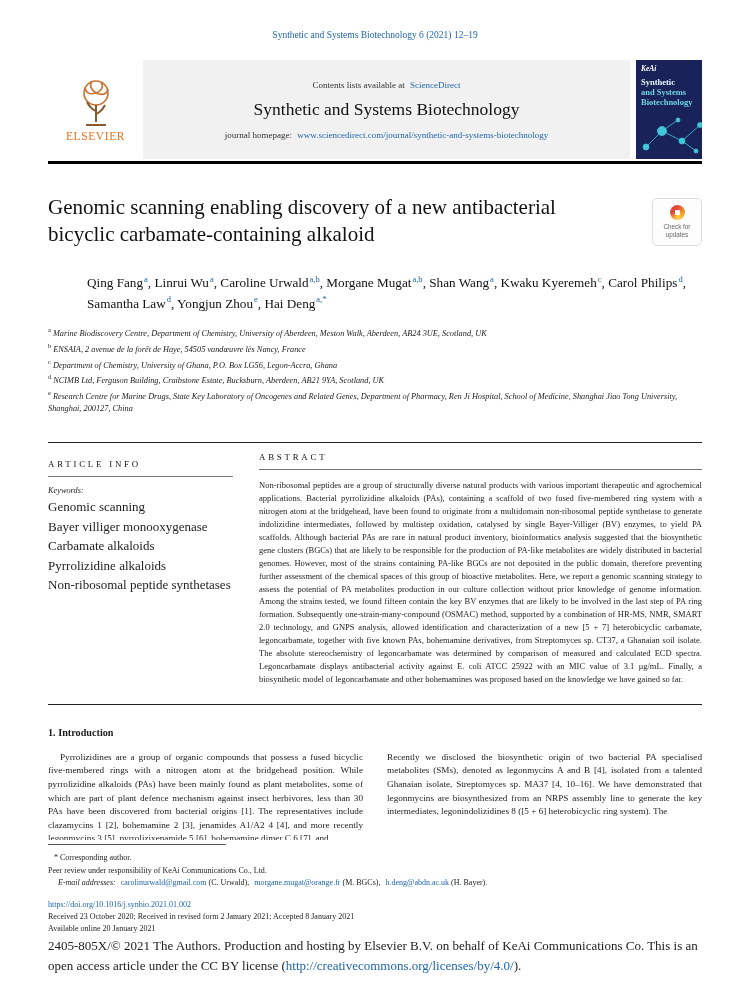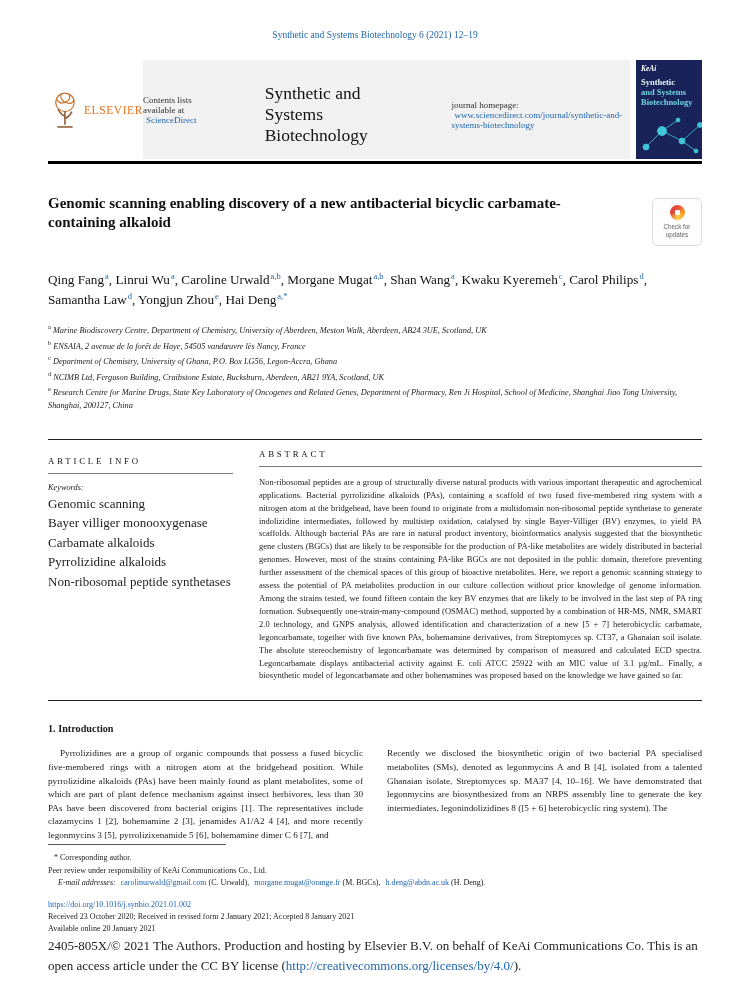--- a/index.html
+++ b/index.html
@@ -6,44 +6,44 @@
   html,body { background:#ffffff; }
   body { width:750px; height:1000px; font-family:"Liberation Serif", serif; color:#1d1d1d; }
   a { text-decoration:none; color:#2166ac; }
 
   .page { position:relative; width:750px; height:1000px; overflow:hidden; padding:30px 48px 0; }
 
   .top-ref { text-align:center; font-size:9.5px; }
 
   .header { margin-top:20px; display:flex; height:99px; }
   .header-main { flex:1; background:#f1f1f1; display:flex; align-items:stretch; }
-  .elsevier-box { width:95px; background:#ffffff; display:flex; flex-direction:row; align-items:center; justify-content:center; gap:2px; padding:4px 0; }
+  .elsevier-box { width:95px; background:#ffffff; display:flex; flex-direction:column; align-items:center; justify-content:center; gap:2px; padding:4px 0; }
   .elsevier-text { font-size:11.5px; color:#e9711c; letter-spacing:0.6px; }
-  .header-center { flex:1; display:flex; flex-direction:row; align-items:center; justify-content:center;gap:40px; }
+  .header-center { flex:1; display:flex; flex-direction:column; align-items:center; justify-content:center; }
   .contents { font-size:9px; color:#333; }
   .jtitle { font-size:17.5px; margin-top:9px; color:#111; }
   .homepage { font-size:9px; margin-top:10px; color:#333; }
   .ml2 { margin-left:3px; }
 
   .cover { width:66px; margin-left:6px; background:#19235a; position:relative; color:#fff; overflow:hidden; }
   .cover-brand { position:absolute; top:4px; left:5px; font-size:7.5px; font-style:italic; font-weight:bold; }
   .cover-title { position:absolute; top:17px; left:5px; font-size:8.5px; font-weight:bold; line-height:1.2; color:#e8f7fa;font-family:Liberation Serif, serif; }
   .cover-title .t2 { color:#6fd3e0; }
   .cover-dots { position:absolute; bottom:2px; left:2px; }
 
   .thick-rule { height:2.5px; background:#000; margin-top:2px; }
 
   .title-row { display:flex; margin-top:30px; }
-  h1.title { font-weight:bold; font-size:15px; line-height:1.32; width:555px; color:#111; }
+  h1.title { font-weight:normal; font-size:21px; line-height:1.32; width:555px; color:#111; }
   .badge { margin-left:auto; margin-top:4px; width:50px; height:48px; border:1px solid #dcdcdc; border-radius:5px; display:flex; flex-direction:column; align-items:center; justify-content:center; gap:3px; background:#fdfdfd; }
   .badge-circle { width:15px; height:15px; border-radius:50%; background:conic-gradient(#e8483f,#f59a23,#ffd24c,#d94a38,#e8483f); position:relative; }
   .badge-circle::after { content:""; position:absolute; left:5px; top:5px; width:5px; height:5px; background:#fff; border-radius:1px; }
   .badge-text { font-family:"Liberation Sans", sans-serif; font-size:6.3px; color:#666; text-align:center; line-height:1.25; width:40px; }
 
-  .authors { margin-top:24px; font-size:13.2px; color:#111; line-height:1.5; width:610px; }
+  .authors { margin-top:24px; font-size:13.2px; color:#111; line-height:1.5; width:610px;margin-left:39px; }
   .author sup { color:#2166ac; font-size:8.5px; margin-left:1px; }
   .author:not(:last-child)::after { content:", "; }
 
   .affs { margin-top:12px; font-size:8.3px; line-height:1.55; color:#222; }
   .aff sup { font-size:6.5px; margin-right:2px; }
   .afftext { font-style:italic; }
 
   .info-section { margin-top:26px; border-top:1.2px solid #222; display:flex; padding-top:9px; }
   .col-info { width:185px; margin-right:26px;margin-top:7px; }
   .col-abs { flex:1; }
@@ -196,21 +196,21 @@
     <div class="fn-rule"></div>
     <div class="fn fn-star">* Corresponding author.</div>
     <div class="fn">Peer review under responsibility of KeAi Communications Co., Ltd.</div>
     <div class="fn fn-email">
       <span class="it">E-mail addresses:</span>
       <a href="#" class="ml2">carolinurwald@gmail.com</a>
       <span>(C. Urwald),</span>
       <a href="#" class="ml2">morgane.mugat@orange.fr</a>
       <span>(M. BGCs),</span>
       <a href="#" class="ml2">h.deng@abdn.ac.uk</a>
-      <span>(H. Deng).</span>
+      <span>(H. Bayer).</span>
     </div>
     <div class="pub">
       <div><a href="#">https://doi.org/10.1016/j.synbio.2021.01.002</a></div>
       <div>Received 23 October 2020; Received in revised form 2 January 2021; Accepted 8 January 2021</div>
       <div>Available online 20 January 2021</div>
       <div class="tiny">
         <span>2405-805X/© 2021 The Authors. Production and hosting by Elsevier B.V. on behalf of KeAi Communications Co. This is an open access article under the CC BY license (</span><a href="#">http://creativecommons.org/licenses/by/4.0/</a><span>).</span>
       </div>
     </div>
   </div>

